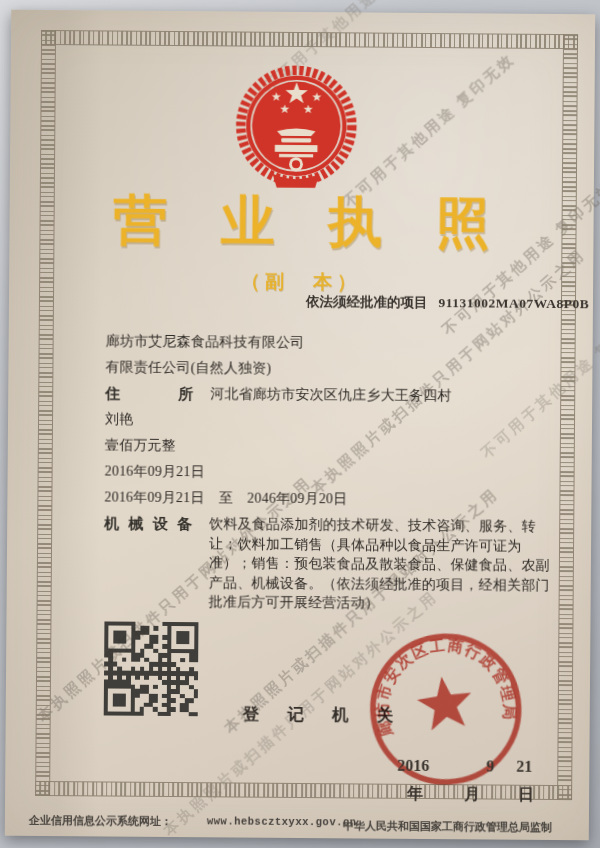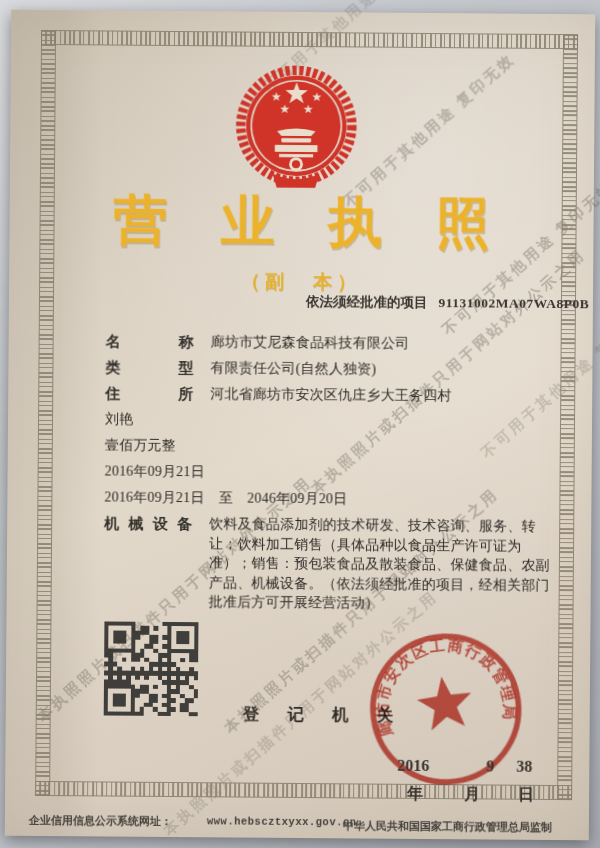--- a/index.html
+++ b/index.html
@@ -122,25 +122,23 @@
 
   <div class="doc-title">营 业 执 照</div>
   <div class="doc-subtitle">（副　本）</div>
 
   <div class="code-line">
     <span>依法须经批准的项目</span><span class="code">91131002MA07WA8P0B</span>
   </div>
 
   <div class="fields">
     <div class="frow">
-      <div class="lbl">名称</div>
       <div class="val">廊坊市艾尼森食品科技有限公司</div>
     </div>
     <div class="frow">
-      <div class="lbl">类型</div>
       <div class="val">有限责任公司(自然人独资)</div>
     </div>
     <div class="frow">
       <div class="lbl">住所</div>
       <div class="val">河北省廊坊市安次区仇庄乡大王务四村</div>
     </div>
     <div class="frow">
       <div class="val">刘艳</div>
     </div>
     <div class="frow">
@@ -323,21 +321,21 @@
       <circle cx="80" cy="80" r="71" fill="none" stroke="#c4291c" stroke-width="5.5" opacity=".85"></circle>
       <polygon opacity=".85" fill="#c4291c" points="80,48 86.8,66.7 106.6,67.3 90.9,79.6 96.5,98.7 80,87.5 63.5,98.7 69.1,79.6 53.4,67.3 73.2,66.7"></polygon>
       <text font-size="15" font-weight="700" fill="#c4291c" opacity=".85" letter-spacing="1.5">
         <textPath href="#stamp-arc" startOffset="2" textLength="215" lengthAdjust="spacingAndGlyphs">廊坊市安次区工商行政管理局</textPath>
       </text>
     </svg>
   </div>
 
   <span class="date-num d-year">2016</span>
   <span class="date-num d-month">9</span>
-  <span class="date-num d-day">38</span>
+  <span class="date-num d-day">21</span>
   <span class="date-lbl l-year">年</span>
   <span class="date-lbl l-month">月</span>
   <span class="date-lbl l-day">日</span>
 
   <div class="footer">
     <span class="f-left">企业信用信息公示系统网址：</span>
     <span class="f-url">www.hebscztxyxx.gov.cn</span>
     <span class="f-right">中华人民共和国国家工商行政管理总局监制</span>
   </div>
 

